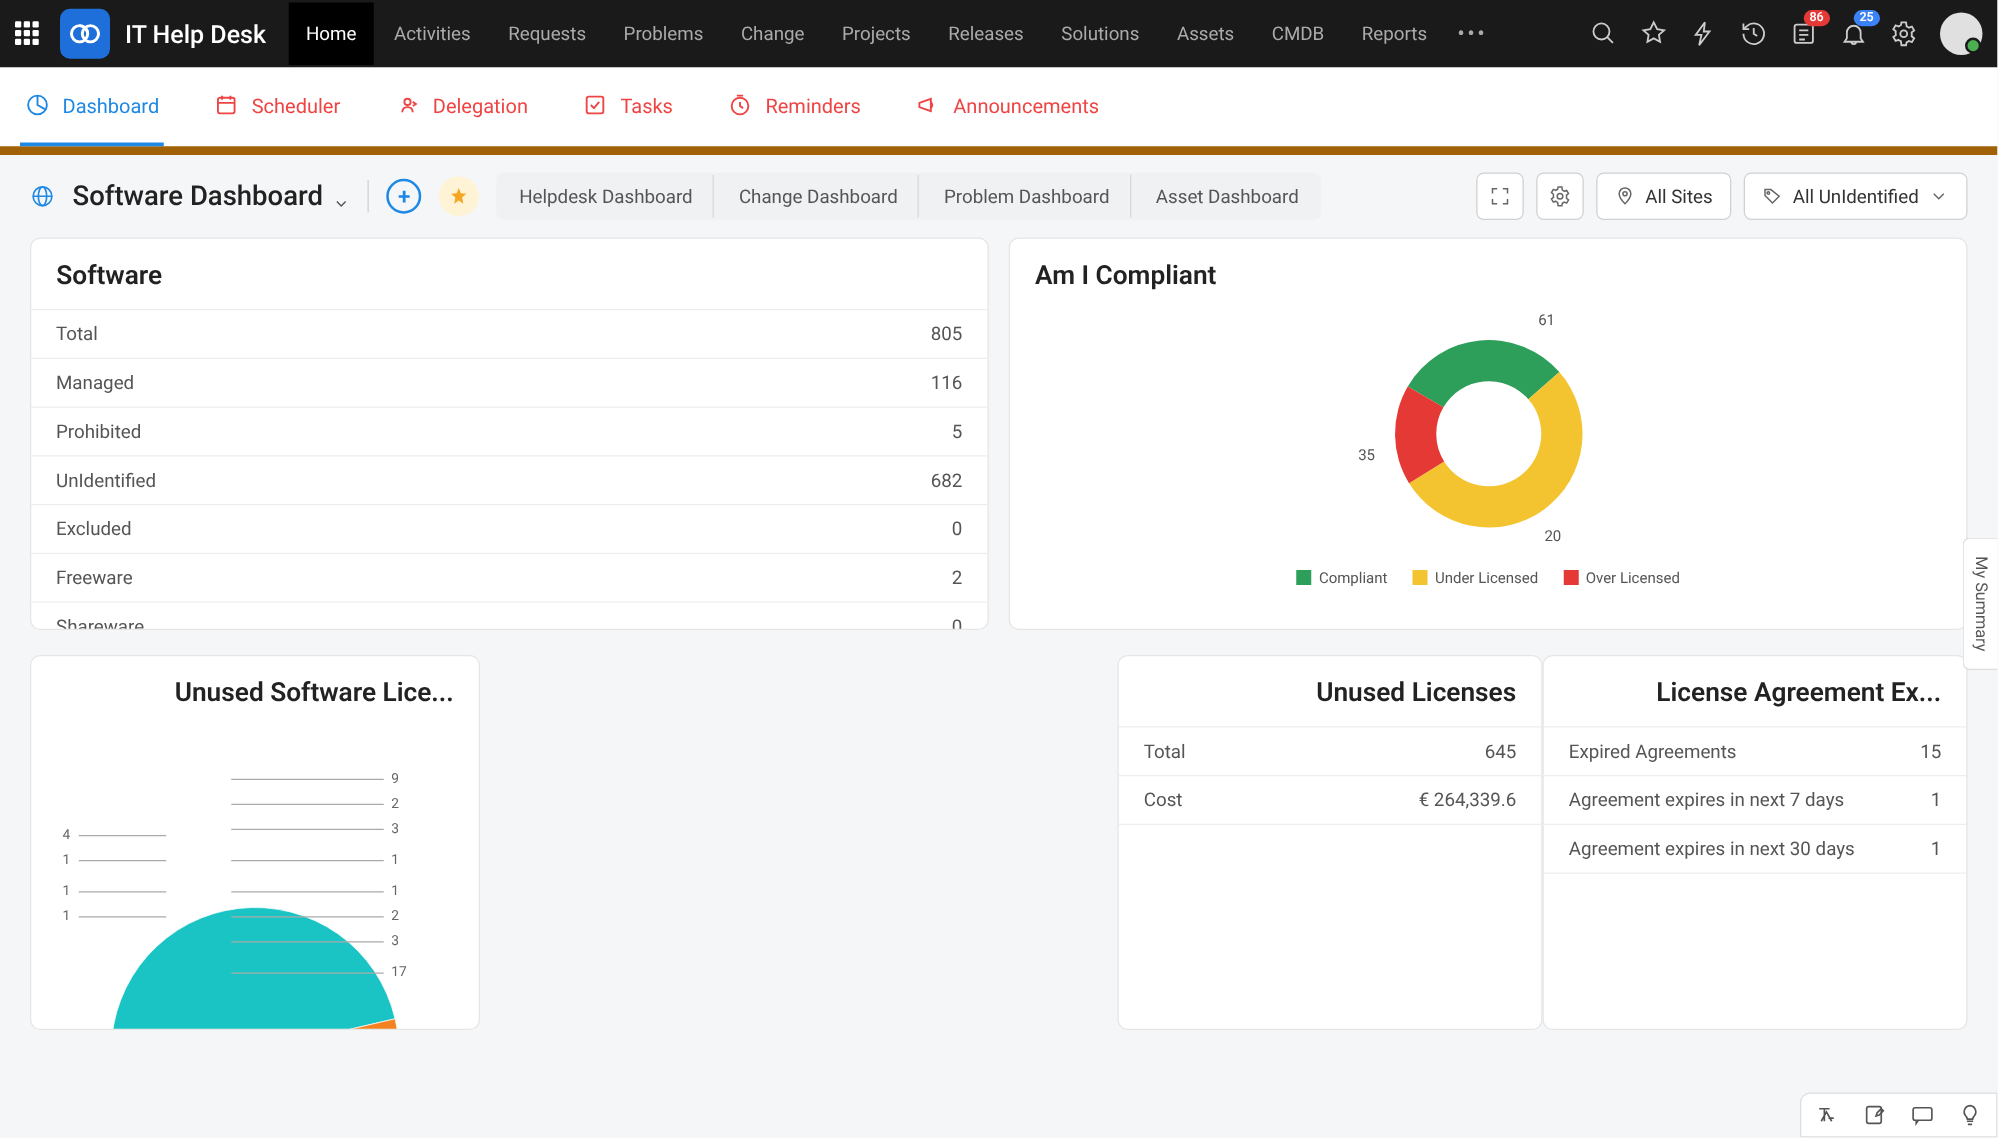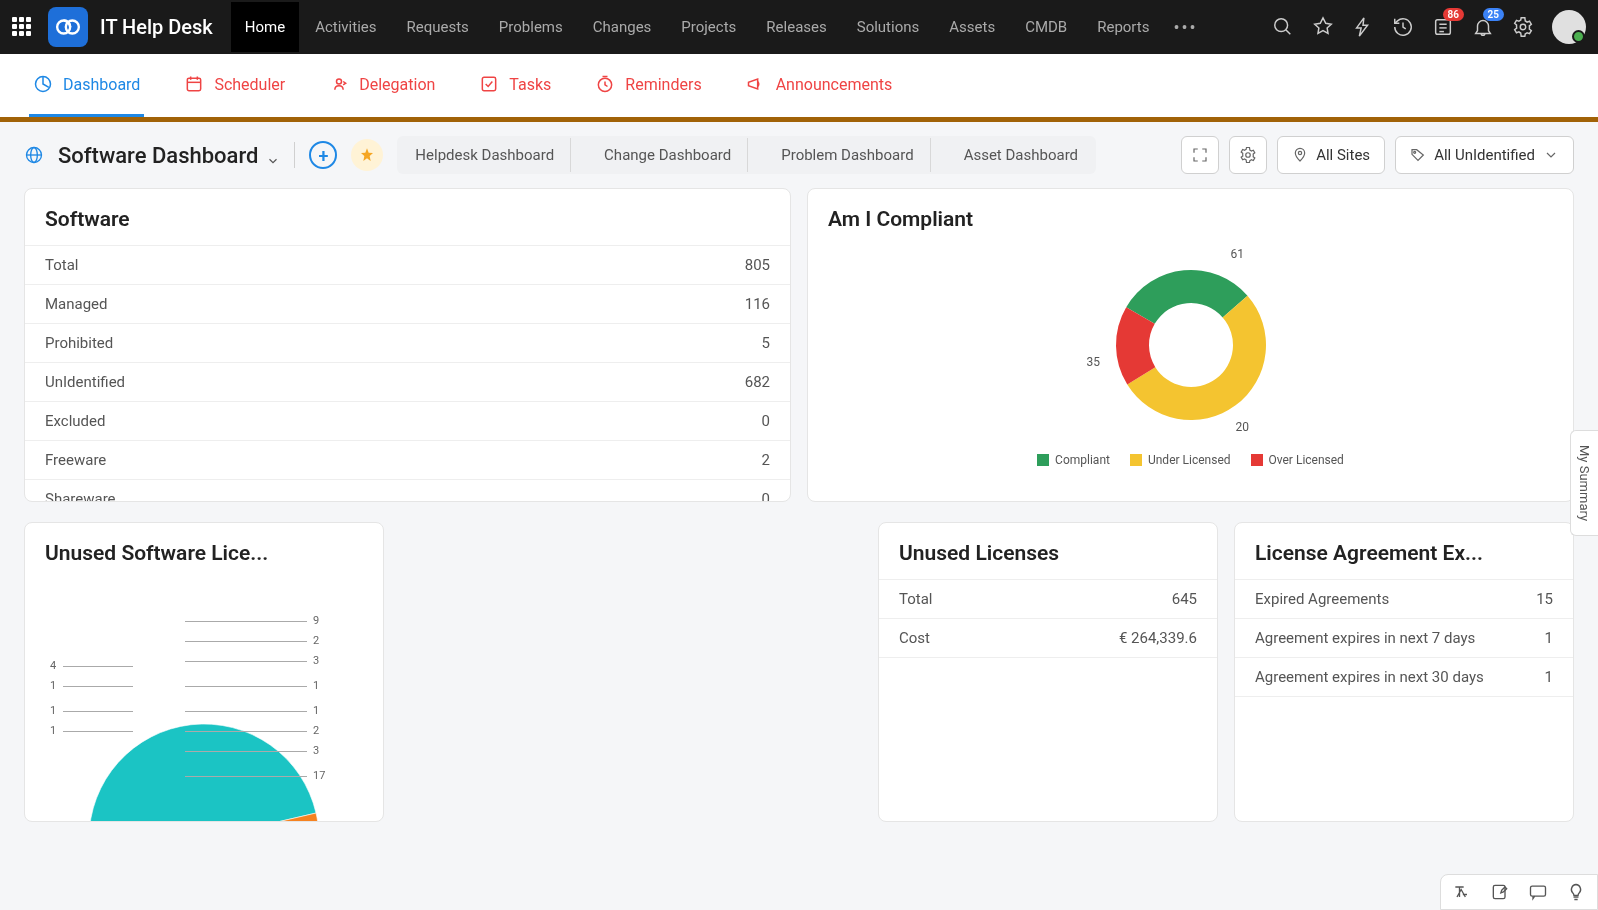--- a/index.html
+++ b/index.html
@@ -18,53 +18,53 @@
 .top-more { color:#aaa; padding:16px 10px; cursor:pointer; font-size:18px; letter-spacing:2px; }
 .top-right { margin-left:auto; display:flex; align-items:center; gap:18px; }
 .tr-ico { width:22px; height:22px; cursor:pointer; color:#ccc; position:relative; display:flex; align-items:center; justify-content:center; }
 .tr-ico svg { width:22px; height:22px; stroke:#ccc; fill:none; stroke-width:1.6; }
 .badge { position:absolute; top:-8px; right:-10px; background:#e53935; color:#fff; font-size:10px; padding:1px 5px; border-radius:8px; font-weight:600; }
 .badge.blue { background:#3b82f6; }
 .avatar { width:34px; height:34px; border-radius:50%; background:#e0e0e0; position:relative; cursor:pointer; }
 .avatar::after { content:""; position:absolute; bottom:1px; right:1px; width:9px; height:9px; background:#4caf50; border-radius:50%; border:2px solid #1a1a1a; }
 
 
-.subnav { background:#fff; border-bottom:5px solid #a16207; padding:0 29px; display:flex; gap:36px; }
+.subnav { background:#fff; border-bottom:7px solid #a16207; padding:0 16px; display:flex; gap:36px; }
 .subnav-item { display:flex; align-items:center; gap:10px; padding:20px 4px; cursor:pointer; color:#ef4444; font-size:16px; border-bottom:3px solid transparent; }
 .subnav-item.active { color:#1e88e5; border-bottom-color:#1e88e5; }
 .subnav-item svg { width:20px; height:20px; stroke:currentColor; fill:none; stroke-width:1.8; }
 
 
 .dash-row { padding:14px 24px; display:flex; align-items:center; gap:14px; }
 .globe-ico { width:20px; height:20px; color:#1e88e5; }
 .dash-title { font-size:22px; font-weight:500; color:#222; display:flex; align-items:flex-end; gap:8px; cursor:pointer; }
 .sep { width:1px; height:26px; background:#d0d0d0; }
 .add-circ { width:28px; height:28px; border:2px solid #1e88e5; border-radius:50%; color:#1e88e5; display:flex; align-items:center; justify-content:center; cursor:pointer; font-size:18px; font-weight:600; }
 .star-circ { width:32px; height:32px; background:#fff3d6; border-radius:50%; display:flex; align-items:center; justify-content:center; cursor:pointer; color:#f5a623; }
-.dash-links { display:flex; gap:17px; background:#f0f1f3; border-radius:6px; padding:2px; }
+.dash-links { display:flex; gap:4px; background:#f0f1f3; border-radius:6px; padding:2px; }
 .dash-links a { padding:8px 16px; color:#555; font-size:15px; cursor:pointer; border-right:1px solid #d8d8d8; }
 .dash-links a:last-child { border-right:none; }
 .dash-right { margin-left:auto; display:flex; gap:10px; }
 .sq-btn { width:38px; height:38px; border:1px solid #d0d0d0; border-radius:6px; background:#fff; display:flex; align-items:center; justify-content:center; cursor:pointer; }
 .sq-btn svg { width:18px; height:18px; stroke:#666; fill:none; stroke-width:1.6; }
 .pill-btn { border:1px solid #d0d0d0; border-radius:6px; background:#fff; padding:8px 14px; display:flex; align-items:center; gap:8px; cursor:pointer; font-size:15px; color:#333; }
 .pill-btn svg { width:16px; height:16px; stroke:#666; fill:none; stroke-width:1.8; }
 
 
 .grid { display:grid; grid-template-columns:1fr 1fr; gap:16px; padding:0 24px 20px; }
 .card { background:#fff; border:1px solid #e5e5e5; border-radius:8px; overflow:hidden; }
 .card-title { font-size:21px; font-weight:600; color:#222; padding:18px 20px 14px; }
 .list-row { display:flex; justify-content:space-between; padding:10px 20px; border-bottom:1px solid #eee; color:#555; font-size:15px; }
 .list-row:first-of-type { border-top:1px solid #eee; }
 .scroll-wrap { max-height:256px; overflow-y:auto; position:relative; }
 .scroll-wrap::-webkit-scrollbar { width:8px; }
 .scroll-wrap::-webkit-scrollbar-thumb { background:#c5c5c5; border-radius:4px; }
 
 
-.grid2 { display:grid; grid-template-columns:360px 1fr 340px 340px; gap:16px; padding:0 24px; }
+.grid2 { display:grid; grid-template-columns:360px 1fr 340px 340px; padding:0 24px;text-align:right; }
 .card.small { height:300px; }
 
 
 .donut-wrap { display:flex; flex-direction:column; align-items:center; padding:10px 0 18px; }
 .donut { position:relative; width:180px; height:180px; }
 .donut-label { position:absolute; font-size:12px; color:#555; }
 .legend-row { display:flex; gap:20px; margin-top:18px; font-size:12px; color:#555; }
 .leg-item { display:flex; align-items:center; gap:6px; }
 .leg-sw { width:12px; height:12px; }
 
@@ -104,21 +104,21 @@
         <circle cx="16" cy="12" r="6" fill="none" stroke="#fff" stroke-width="2.2"></circle>
         <path d="M8 6 a6 6 0 0 1 6 6" fill="none" stroke="#fff" stroke-width="2.2"></path>
       </svg>
   </div>
   <div class="app-title">IT Help Desk</div>
   <div class="nav-top" id="top-nav">
       <a class="active">Home</a>
       <a>Activities</a>
       <a>Requests</a>
       <a>Problems</a>
-      <a>Changes</a>
+      <a>Change</a>
       <a>Projects</a>
       <a>Releases</a>
       <a>Solutions</a>
       <a>Assets</a>
       <a>CMDB</a>
       <a>Reports</a>
     </div>
   <div class="top-more">•••</div>
   <div class="top-right">
     <div class="tr-ico">

